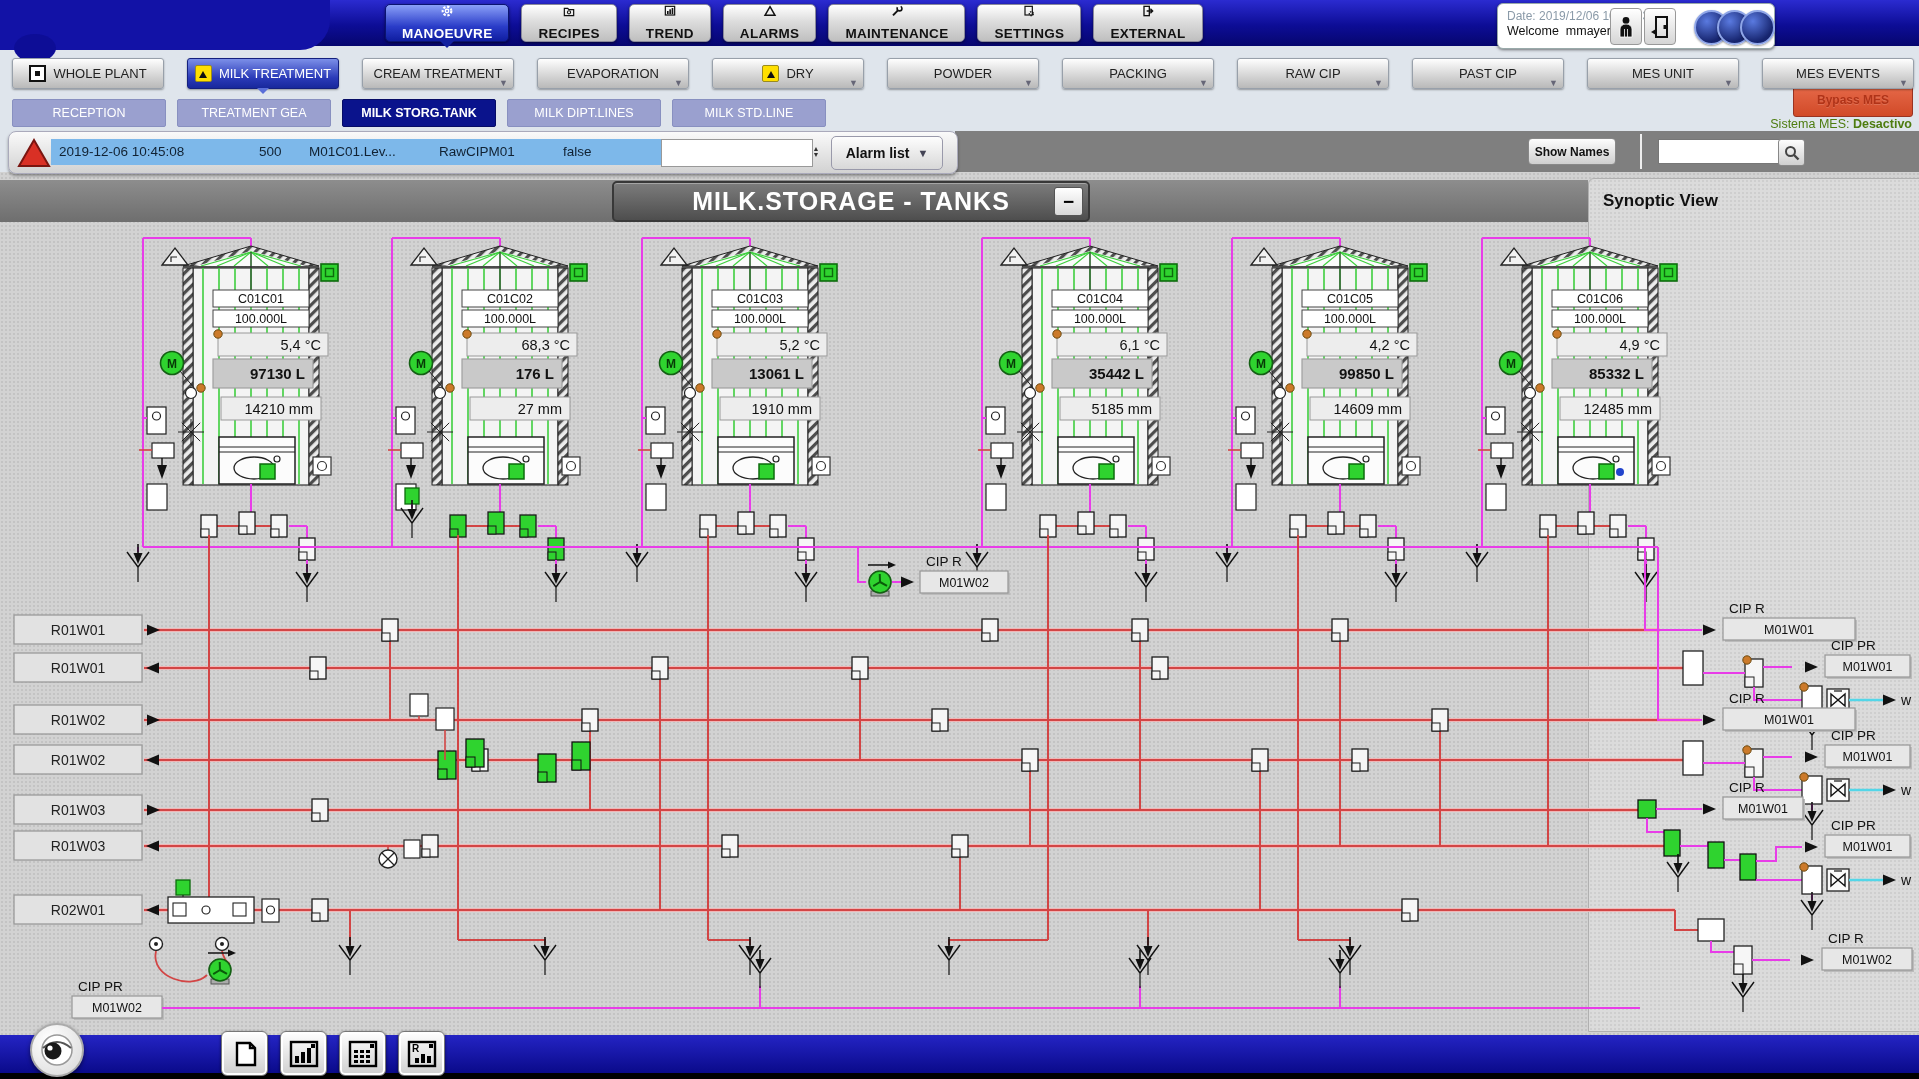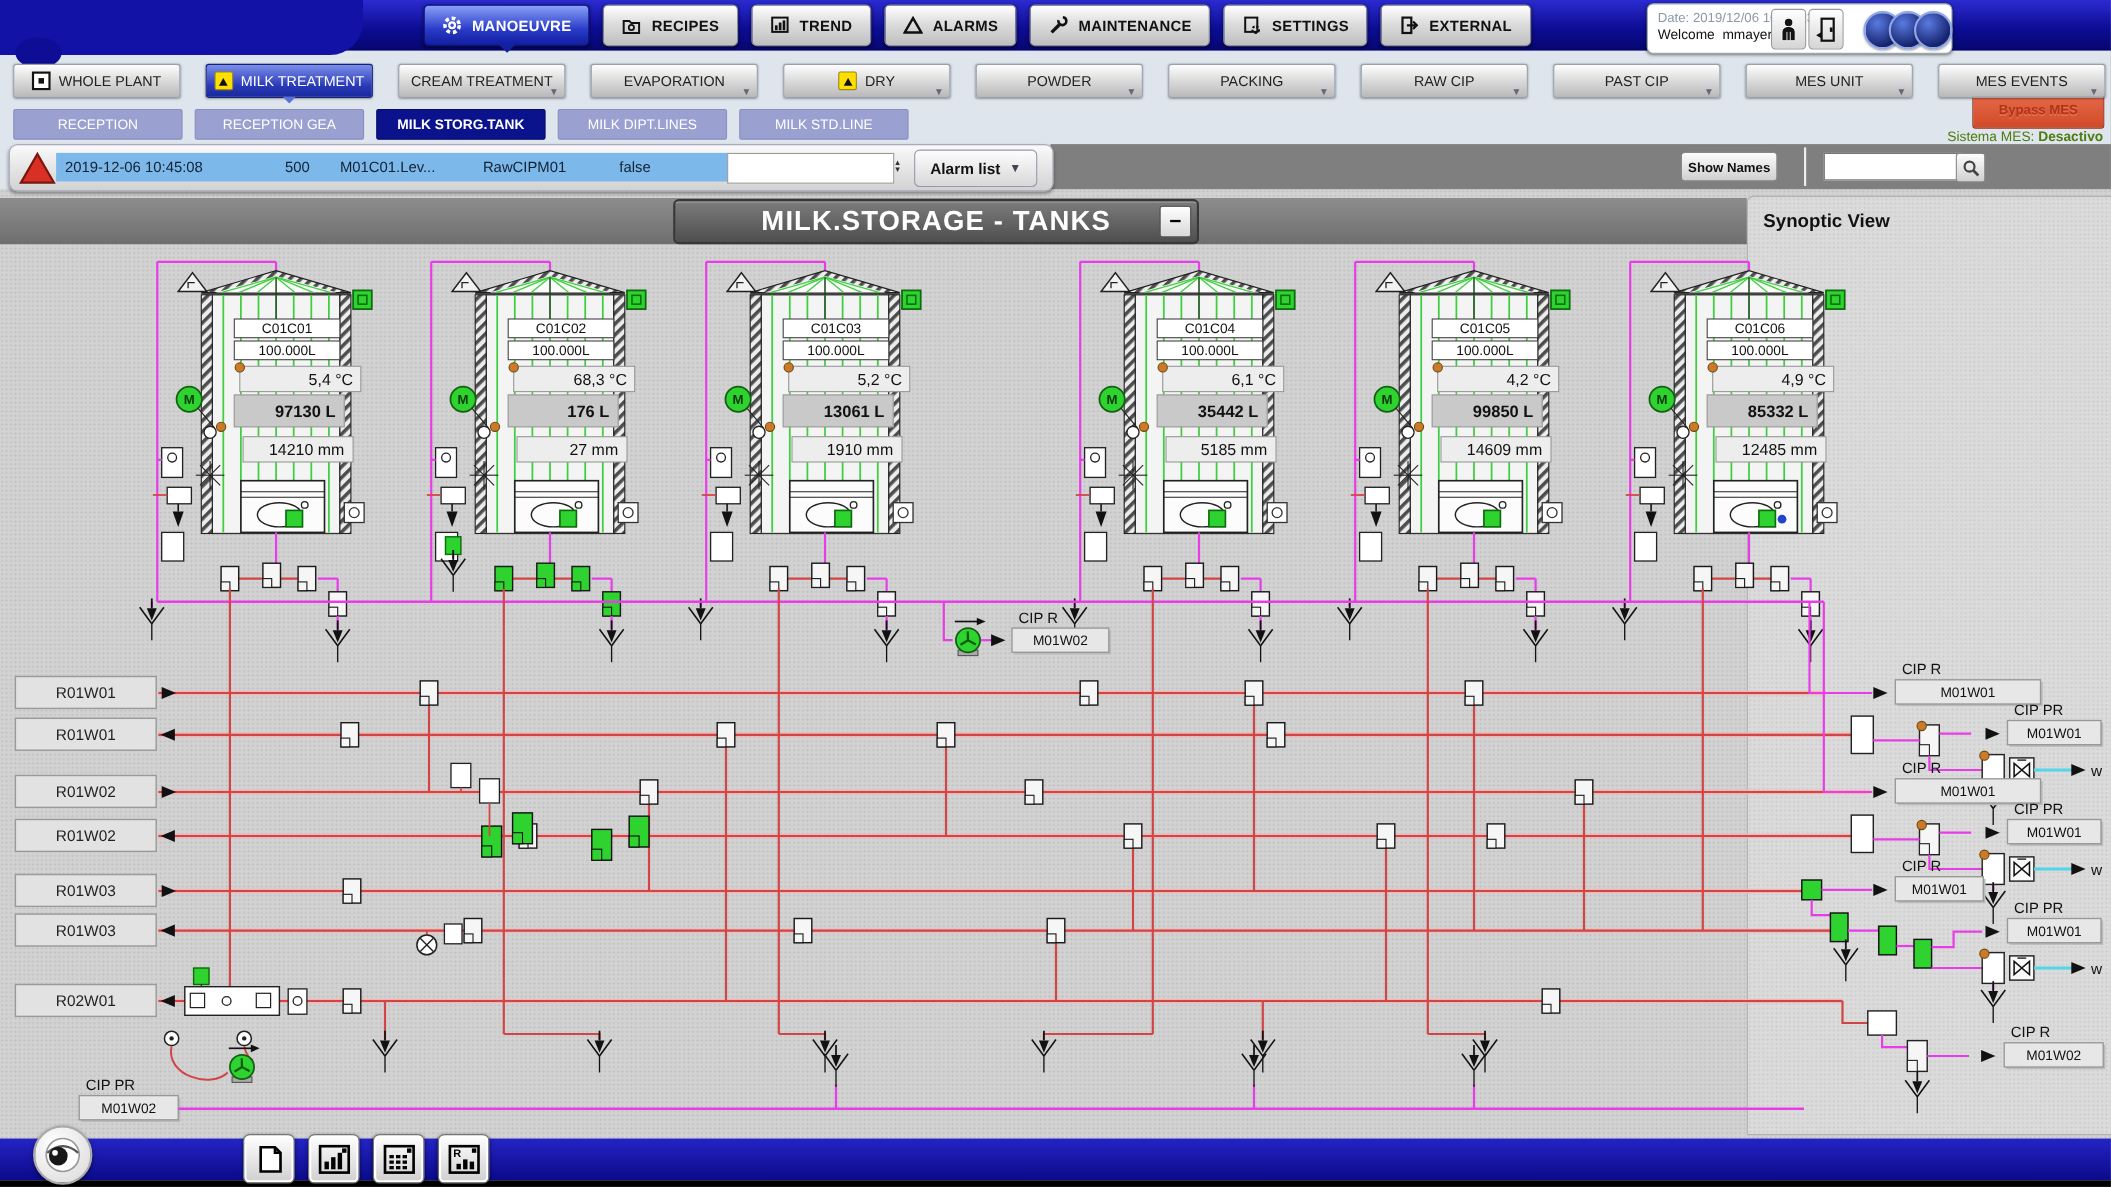--- a/index.html
+++ b/index.html
@@ -9,21 +9,21 @@
   .topbar{position:absolute;left:0;top:0;width:1919px;height:46px;
           background:linear-gradient(#2b2bd0,#0d0d96 55%,#06066e);}
   .topblob{position:absolute;left:0;top:0;width:330px;height:50px;background:#1212a6;
            border-radius:0 0 30px 0;}
   .topcircle{position:absolute;left:14px;top:34px;width:42px;height:28px;border-radius:50%;
              background:#0d0d96;}
   .menurow{position:absolute;left:385px;top:4px;display:flex;gap:12px;z-index:6;}
   .mbtn{height:36px;padding:0 16px;display:flex;align-items:center;gap:9px;
         background:linear-gradient(#ffffff,#dddddd 45%,#bfbfbf);
         border:1px solid #8a8a9a;border-radius:5px;box-shadow:0 1px 3px rgba(0,0,0,.55);
-        font-size:13.5px;font-weight:bold;color:#111;letter-spacing:.3px;cursor:pointer;}
+        font-size:13.5px;font-weight:bold;color:#111;letter-spacing:.3px;cursor:pointer;flex-direction:column;}
   .mbtn svg{display:block;}
   .mbtn.sel{background:linear-gradient(#8aa0f8,#2a3cc8 60%,#0f1da0);color:#fff;
             border:1px solid #0a1470;position:relative;}
   .mbtn.sel:after{content:"";position:absolute;bottom:-7px;left:50%;margin-left:-8px;
             border:8px solid transparent;border-top:8px solid #13219f;border-bottom:0;}
   .infopanel{position:absolute;left:1497px;top:3px;width:276px;height:44px;background:#fff;
              border:1px solid #9aa;border-radius:6px;box-shadow:0 1px 3px rgba(0,0,0,.5);z-index:6;}
   .infopanel .l1{position:absolute;left:9px;top:5px;font-size:12px;color:#222;}
   .infopanel .l1 .dim{color:#8a9aa8;}
   .infopanel .l2{position:absolute;left:9px;top:20px;font-size:12.5px;color:#111;}
@@ -245,21 +245,21 @@
         <span data-interactable="false">MES UNIT</span>
         <span class="dd" data-interactable="false">▼</span>
       </div>
       <div class="tab" data-interactable="true">
         <span data-interactable="false">MES EVENTS</span>
         <span class="dd" data-interactable="false">▼</span>
       </div>
     </div>
   <div class="subrow" id="subrow" data-interactable="false">
       <div class="stab" data-interactable="true">RECEPTION</div>
-      <div class="stab" data-interactable="true">RECEPTION GEA</div>
+      <div class="stab" data-interactable="true">TREATMENT GEA</div>
       <div class="stab sel" data-interactable="true">MILK STORG.TANK</div>
       <div class="stab" data-interactable="true">MILK DIPT.LINES</div>
       <div class="stab" data-interactable="true">MILK STD.LINE</div>
     </div>
 
   <div class="bypass" data-interactable="true">Bypass MES</div>
   <div class="messtate" data-interactable="false">
     <span data-interactable="false">Sistema MES:</span>
     <b data-interactable="false">Desactivo</b>
   </div>

